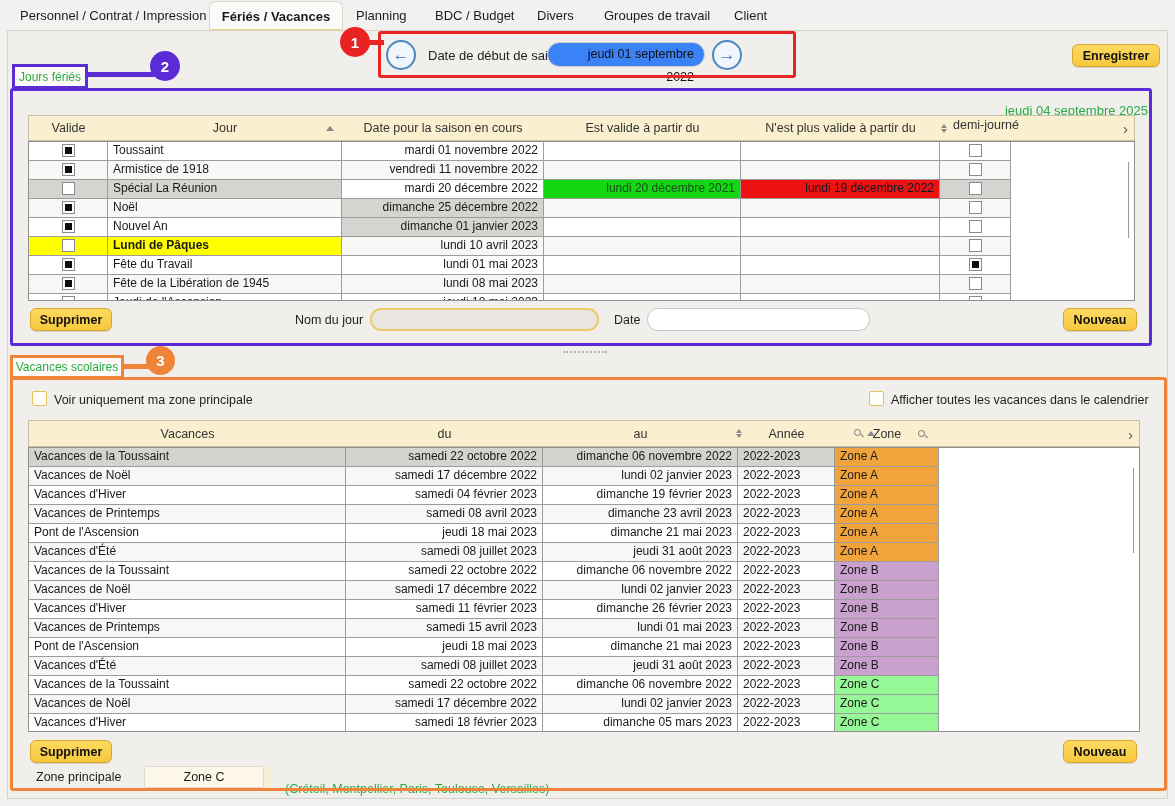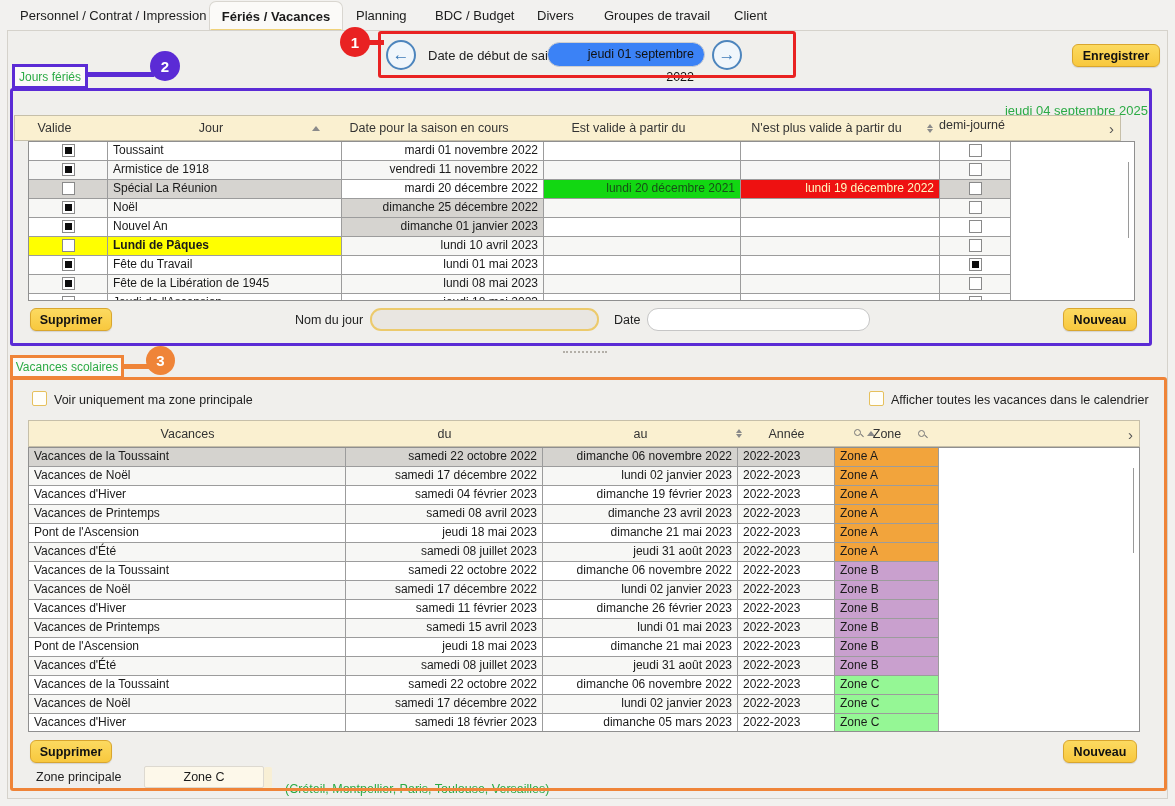--- a/index.html
+++ b/index.html
@@ -58,21 +58,21 @@
     border-right:1px solid #9c9c9c; border-bottom:1px solid #9c9c9c;
     font-size:12px; line-height:17px; padding:0 5px; white-space:nowrap; overflow:hidden;
   }
   .trow .cell.center { text-align:center; padding:0; }
   .trow .cell.right { text-align:right; }
   .trow .cell.rest { border:none; background:#fff; }
   .cell.bg-gray { background:#d6d4d0; }
   .cell.bg-yellow { background:#ffff00; }
   .cell.bold { font-weight:bold; }
   .cell.bg-green { background:#12d712; color:#174f17; }
-  .cell.bg-red { background:#ee1111; color:#fef9c3; }
+  .cell.bg-red { background:#ee1111; color:#0f172a; }
   .cell.sel { background:#d5d3cf; }
   .tri-up { width:0; height:0; border-left:4px solid transparent; border-right:4px solid transparent; border-bottom:5px solid #8a8a8a; display:inline-block; }
   .sort-ud { display:inline-flex; flex-direction:column; gap:1px; }
   .sort-ud i { width:0; height:0; border-left:3px solid transparent; border-right:3px solid transparent; display:block; }
   .sort-ud .u { border-bottom:4px solid #8a8a8a; }
   .sort-ud .d { border-top:4px solid #8a8a8a; }
   .mag { position:relative; width:9px; height:9px; display:inline-block; }
   .mag::before { content:""; position:absolute; left:0; top:0; width:5px; height:5px; border:1.3px solid #777; border-radius:50%; }
   .mag::after { content:""; position:absolute; left:5.5px; top:6px; width:4px; height:1.4px; background:#777; transform:rotate(45deg); }
   .chev { position:absolute; font-size:15px; color:#555; top:50%; transform:translateY(-50%); }
@@ -126,21 +126,21 @@
     </div>
   <div class="lab" style="left:428px;top:48px;font-size:13px">Date de début de saison</div>
   <div class="season-input">jeudi 01 septembre 2022</div>
   <div class="arrow-btn" style="left:712px;top:40px">
       <span>→</span>
     </div>
   <div class="ybtn" style="left:1072px;top:44px;width:88px">Enregistrer</div>
 
   <div class="lab green-text" style="right:27px;top:91px;font-size:13px">jeudi 04 septembre 2025</div>
 
-  <div class="thead" style="left:14px;top:115px;width:1107px;height:26px;grid-template-columns:79px 234px 202px 197px 199px 71px 1fr">
+  <div class="thead" style="left:28px;top:115px;width:1107px;height:26px;grid-template-columns:79px 234px 202px 197px 199px 71px 1fr">
     <div class="hc">Valide</div>
     <div class="hc">
       <span>Jour</span>
       <span class="tri-up" style="position:absolute;right:8px"></span>
     </div>
     <div class="hc">Date pour la saison en cours</div>
     <div class="hc">Est valide à partir du</div>
     <div class="hc">N'est plus valide à partir du</div>
     <div class="hc" style="justify-content:flex-start">
       <span class="sort-ud" style="margin-left:1px">

